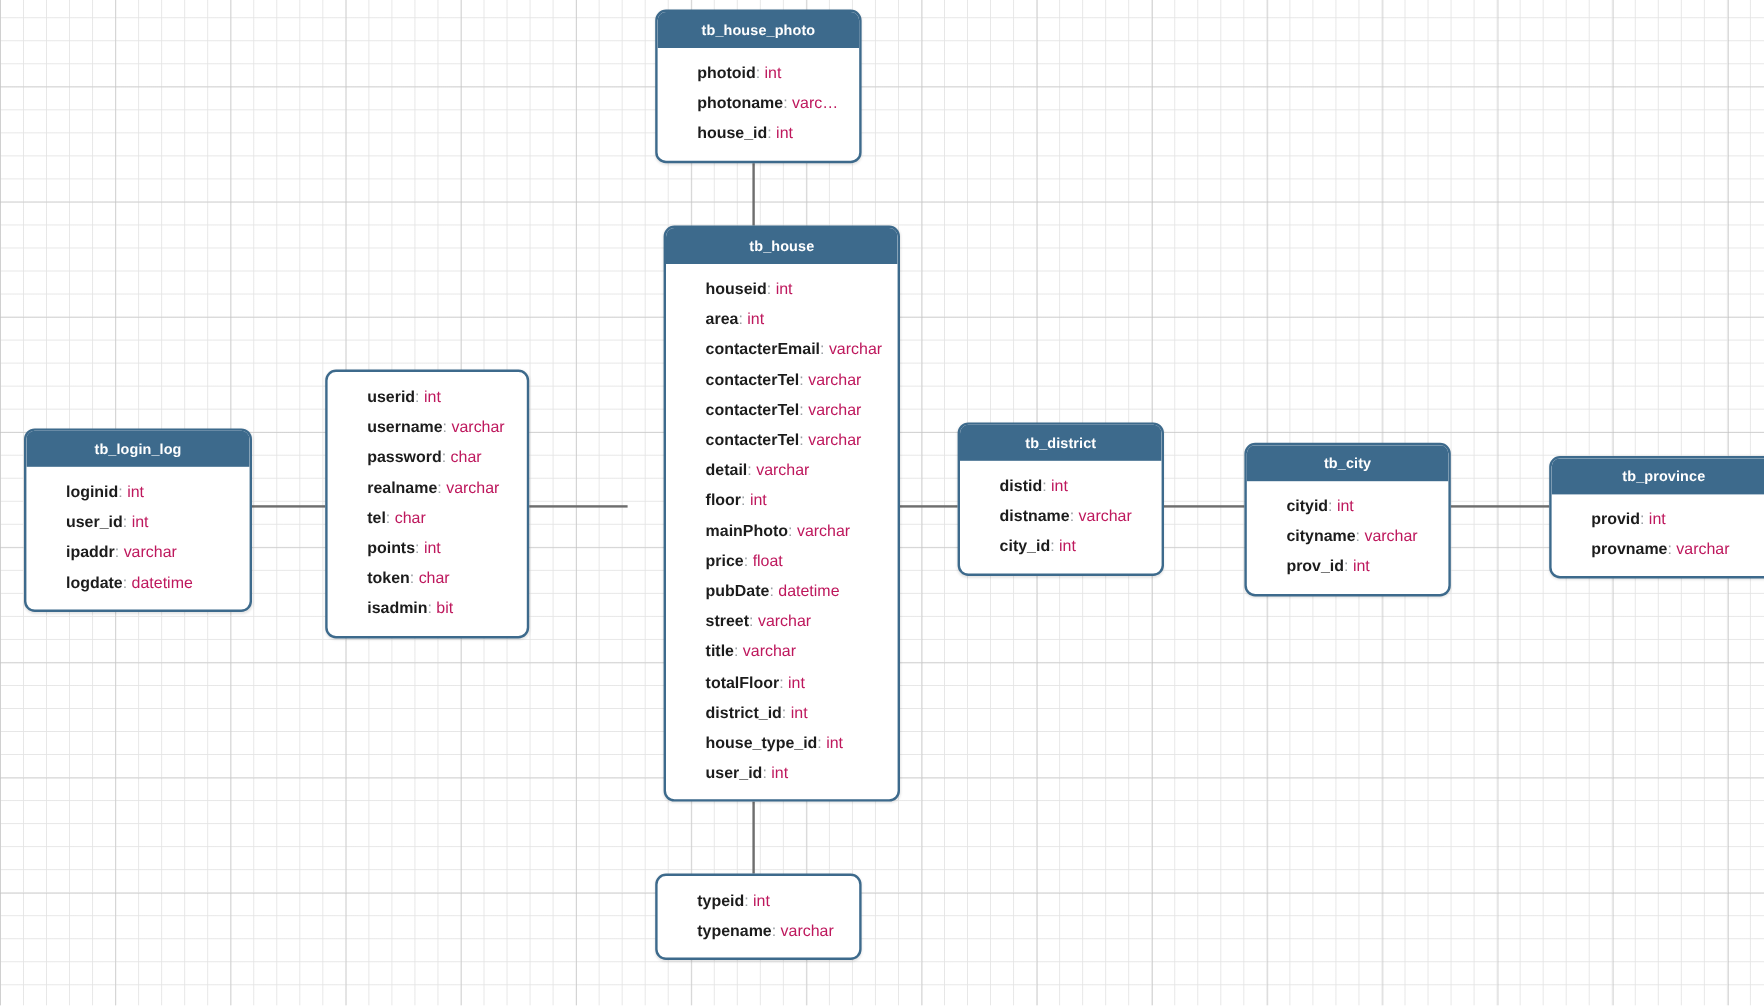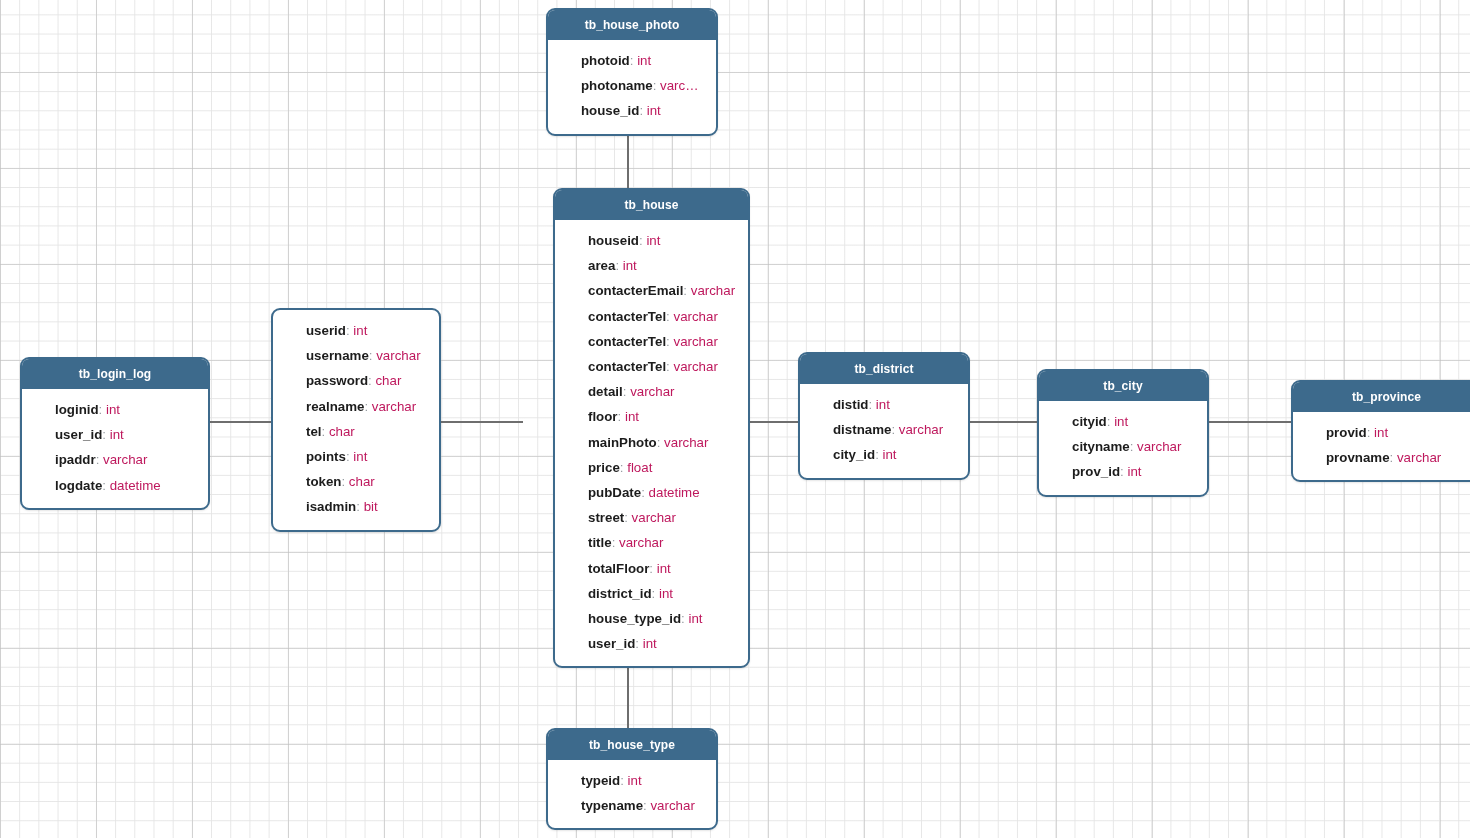--- a/index.html
+++ b/index.html
@@ -126,21 +126,20 @@
           <div class="field"><span class="fname">pubDate</span><span>: </span><span class="ftype">datetime</span></div>
           <div class="field"><span class="fname">street</span><span>: </span><span class="ftype">varchar</span></div>
           <div class="field"><span class="fname">title</span><span>: </span><span class="ftype">varchar</span></div>
           <div class="field"><span class="fname">totalFloor</span><span>: </span><span class="ftype">int</span></div>
           <div class="field"><span class="fname">district_id</span><span>: </span><span class="ftype">int</span></div>
           <div class="field"><span class="fname">house_type_id</span><span>: </span><span class="ftype">int</span></div>
           <div class="field"><span class="fname">user_id</span><span>: </span><span class="ftype">int</span></div>
         </div>
       </div>
       <div class="table" style="left: 546px; top: 728px; width: 172px;">
-        <div class="table-header">tb_house_type</div>
         <div class="table-body">
           <div class="field"><span class="fname">typeid</span><span>: </span><span class="ftype">int</span></div>
           <div class="field"><span class="fname">typename</span><span>: </span><span class="ftype">varchar</span></div>
         </div>
       </div>
       <div class="table" style="left: 271px; top: 308px; width: 170px;">
         <div class="table-body">
           <div class="field"><span class="fname">userid</span><span>: </span><span class="ftype">int</span></div>
           <div class="field"><span class="fname">username</span><span>: </span><span class="ftype">varchar</span></div>
           <div class="field"><span class="fname">password</span><span>: </span><span class="ftype">char</span></div>

